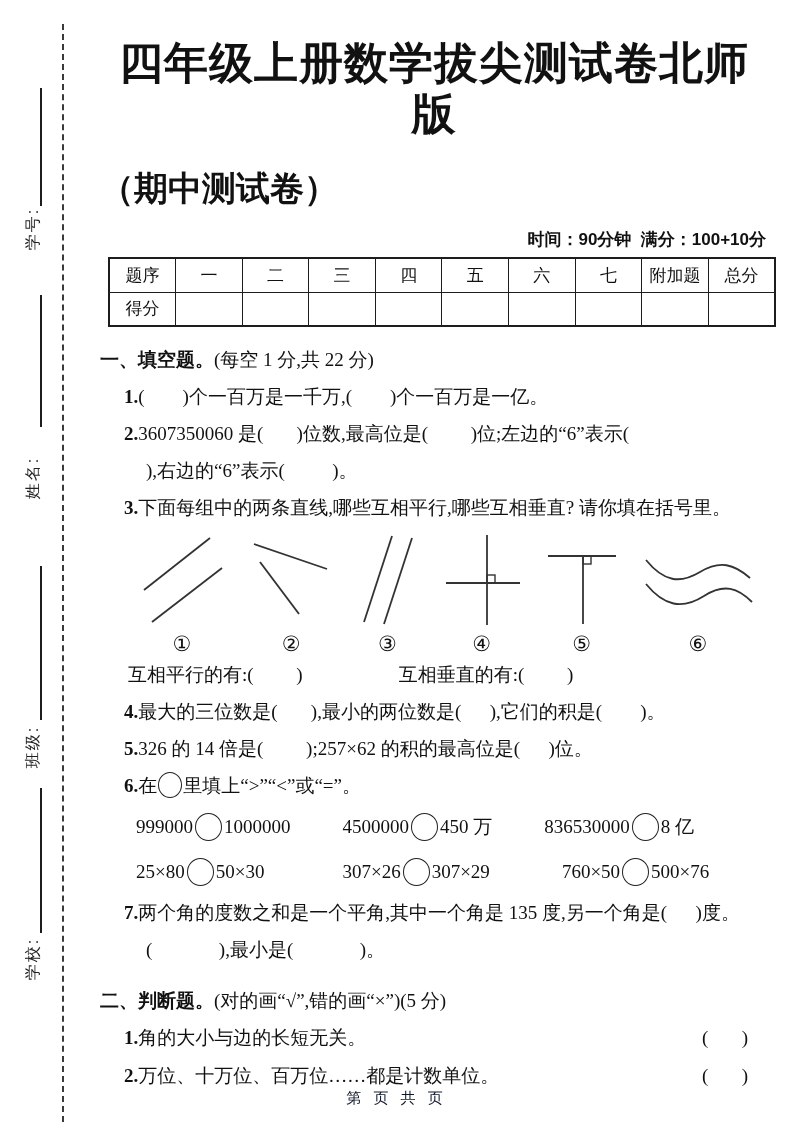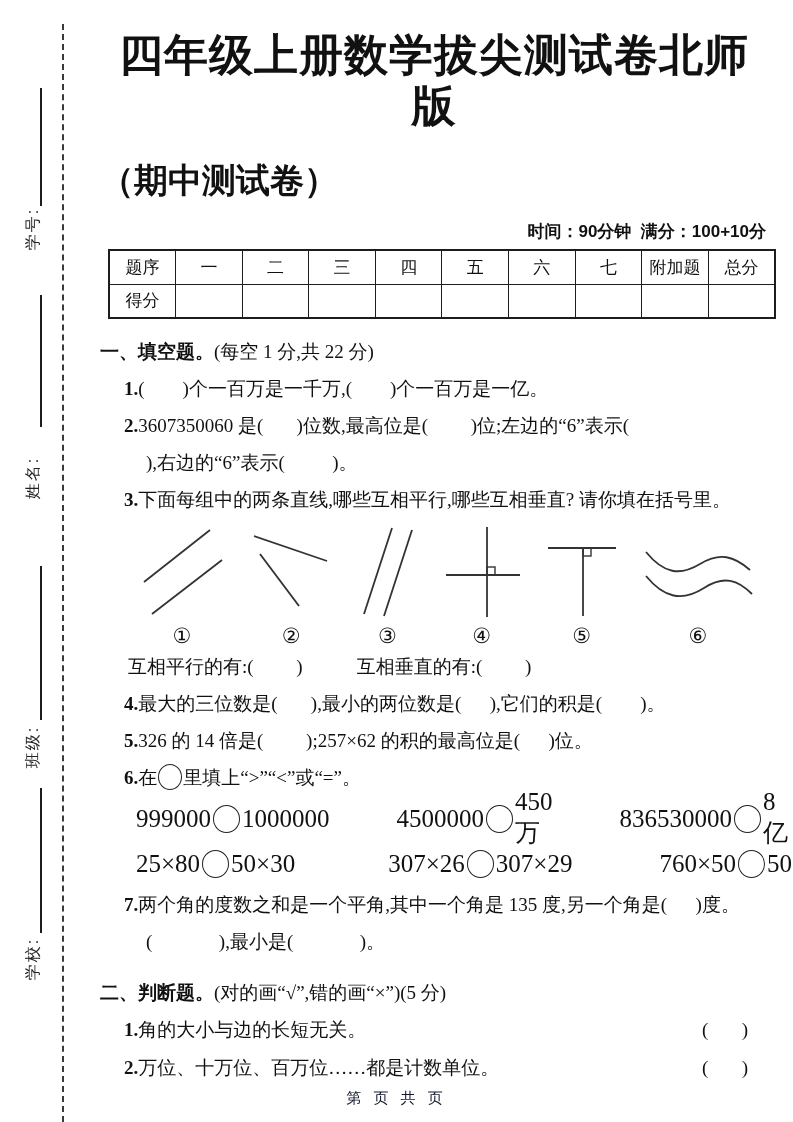--- a/index.html
+++ b/index.html
@@ -15,21 +15,21 @@
   .blank-line { position:absolute; left:40px; width:2px; background:#1d1d1d; }
   .bl-1 { top:88px;  height:118px; }
   .bl-2 { top:295px; height:132px; }
   .bl-3 { top:566px; height:154px; }
   .bl-4 { top:788px; height:145px; }
   .vlabel { position:absolute; left:33px; transform:translate(-50%,-50%) rotate(-90deg);
     font-family:"Liberation Sans", sans-serif; font-size:16px; color:#222;
     white-space:nowrap; letter-spacing:2px; }
   .vl-1 { top:229px; } .vl-2 { top:478px; } .vl-3 { top:747px; } .vl-4 { top:959px; }
   
-  .content { position:absolute; left:100px; top:0; width:668px; }
+  .content { position:absolute; left:100px; top:8px; width:668px; }
   .title { margin-top:30px; text-align:center; font-family:"Liberation Sans", sans-serif;
     font-weight:bold; font-size:44px; letter-spacing:1px; line-height:1.15; }
   .subtitle { margin-top:27px; text-align:left; font-family:Liberation Sans, sans-serif;
     font-weight:bold; font-size:34px; }
   .info { margin-top:16px; padding-right:2px; text-align:right;
     font-family:"Liberation Sans", sans-serif; font-weight:bold; font-size:17px;
     white-space:pre-wrap; }
   
   table.score { width:100%; margin-top:6px; border-collapse:collapse;
     border:2px solid #1d1d1d; table-layout:fixed;
@@ -41,27 +41,27 @@
   .sec-head b { font-weight:bold; }
   .q { padding-left:24px; font-size:19px; line-height:37px; white-space:pre-wrap; }
   .q b { font-weight:bold; }
   .q.cont { padding-left:46px; }
   
   .figs { display:flex; justify-content:space-between; align-items:flex-end;
     padding:6px 14px 0 38px; }
   .fig { display:flex; flex-direction:column; align-items:center; }
   .fig svg { display:block; }
   .fig-label { margin-top:4px; font-size:21px; line-height:24px; }
-  .pp-line { display:flex; gap:54px; padding-left:28px; font-size:19px; line-height:37px;
+  .pp-line { display:flex; gap:96px; padding-left:28px; font-size:19px; line-height:37px;
     white-space:pre-wrap; }
   
   .inline-circle { display:inline-block; width:24px; height:26px;
     border:1.6px solid #222; border-radius:50%; vertical-align:-6px; margin:0 1px; }
   .cmp-row { display:flex; align-items:center; padding-left:36px; height:45px;
-    font-size:25px;gap:15px; }
+    font-size:19px; }
   .cmp-item { display:flex; align-items:center; white-space:pre-wrap; }
   .cmp-row .cmp-item { margin-right:52px; }
   .cmp-row .cmp-item:last-child { margin-right:0; }
   .cmp-circle { display:inline-block; width:27px; height:28px;
     border:1.7px solid #222; border-radius:50%; margin:0 2px; flex:none; }
   
   .judge { display:flex; justify-content:space-between; padding:0 20px 0 24px;
     font-size:19px; line-height:38px; white-space:pre-wrap; }
   .footer { position:absolute; left:0; right:0; bottom:14px; text-align:center;
     font-family:"Liberation Sans", sans-serif; font-size:15px; color:#0f172a;

